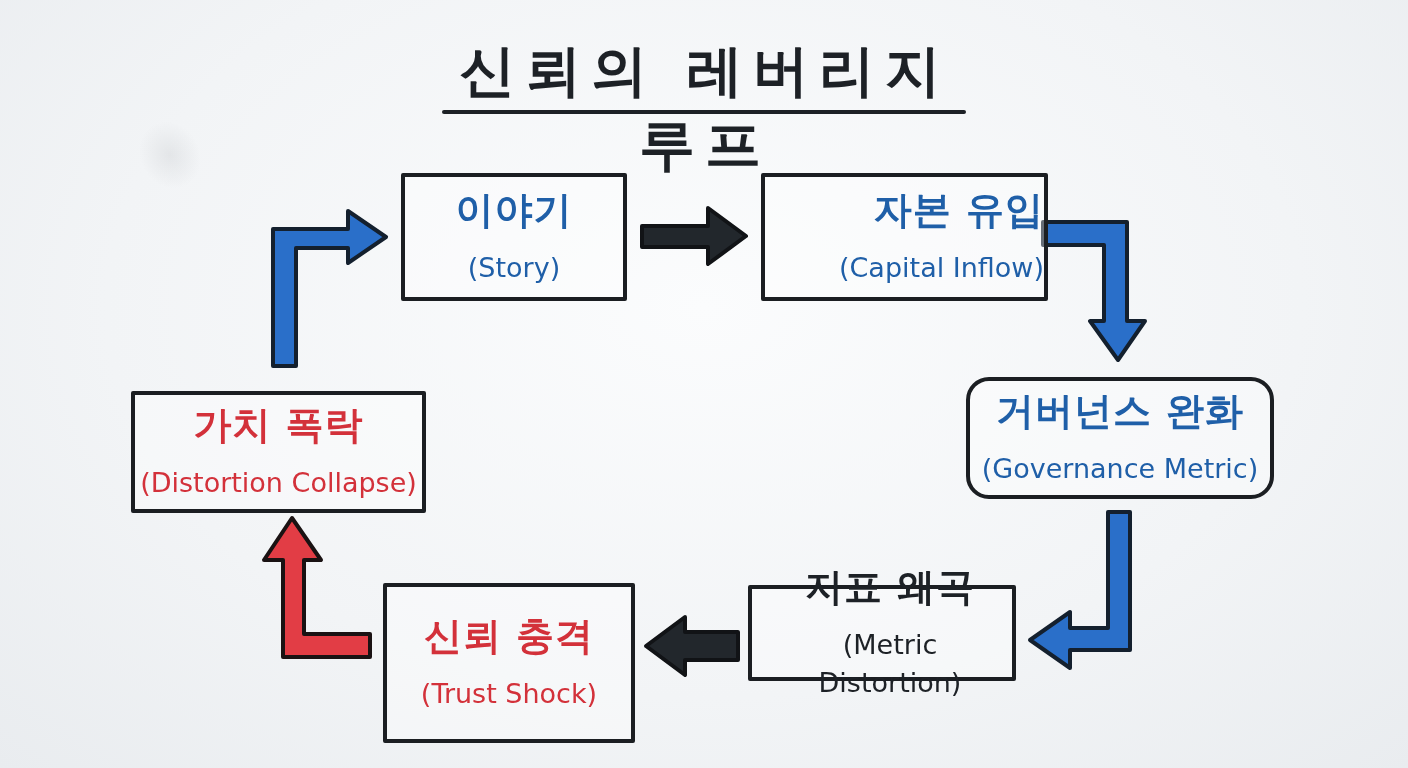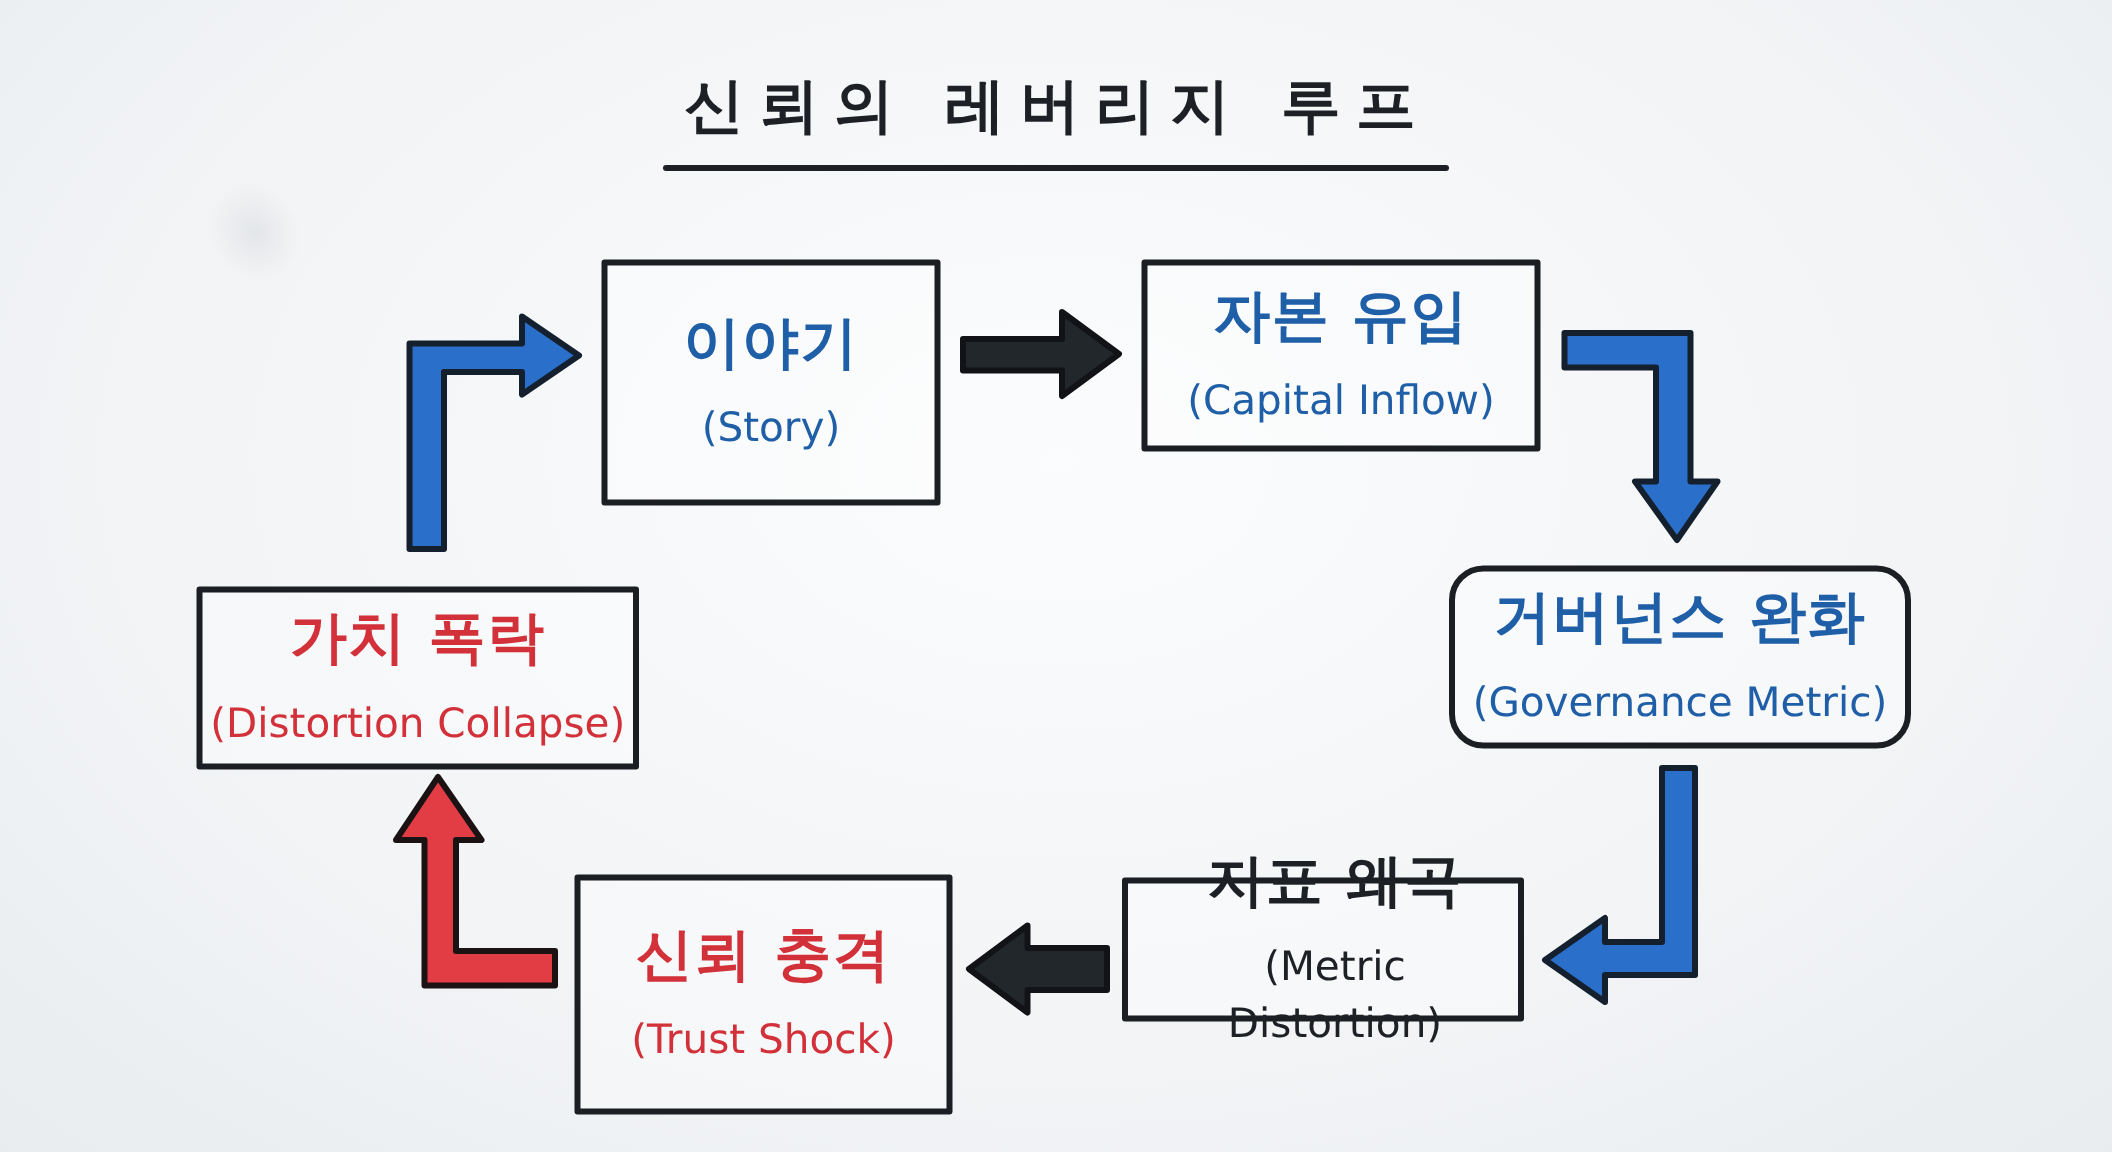--- a/index.html
+++ b/index.html
@@ -19,21 +19,21 @@
       left: 140px; top: 120px;
       width: 60px; height: 70px;
       background: radial-gradient(ellipse, rgba(120,125,130,0.12) 0%, rgba(120,125,130,0) 70%);
       transform: rotate(-30deg);
     }
     .title {
       position: absolute;
       left: 440px; top: 34px;
       width: 530px;
       text-align: center;
-      font-size: 40px;
+      font-size: 56px;
       font-weight: bold;
       color: #1d2126;
       letter-spacing: 10px;
       line-height: 74px;
     }
     .title-underline {
       position: absolute;
       left: 442px; top: 110px;
       width: 524px; height: 4px;
       background: #1d2126;
@@ -59,22 +59,22 @@
     }
     .node .en {
       font-size: 27px;
       line-height: 38px;
       margin-top: 16px;
     }
     .blue { color: #1f5fa8; }
     .red { color: #d3313a; }
     .black { color: #1d2126; }
 
-    #node-story { left: 401px; top: 173px; width: 226px; height: 164px; }
-    #node-capital { left: 761px; top: 173px; width: 266px; height: 128px; }
+    #node-story { left: 401px; top: 173px; width: 226px; height: 128px; }
+    #node-capital { left: 761px; top: 173px; width: 287px; height: 128px; align-items: flex-end; }
     #node-governance { left: 966px; top: 377px; width: 308px; height: 122px; border-radius: 23px; }
     #node-metric { left: 748px; top: 585px; width: 268px; height: 96px; padding-left: 16px; }
     #node-trust { left: 383px; top: 583px; width: 252px; height: 160px; }
     #node-valuation { left: 131px; top: 391px; width: 295px; height: 122px; }
 
     svg.arrows {
       position: absolute;
       left: 0; top: 0;
       width: 1408px; height: 768px;
       pointer-events: none;

